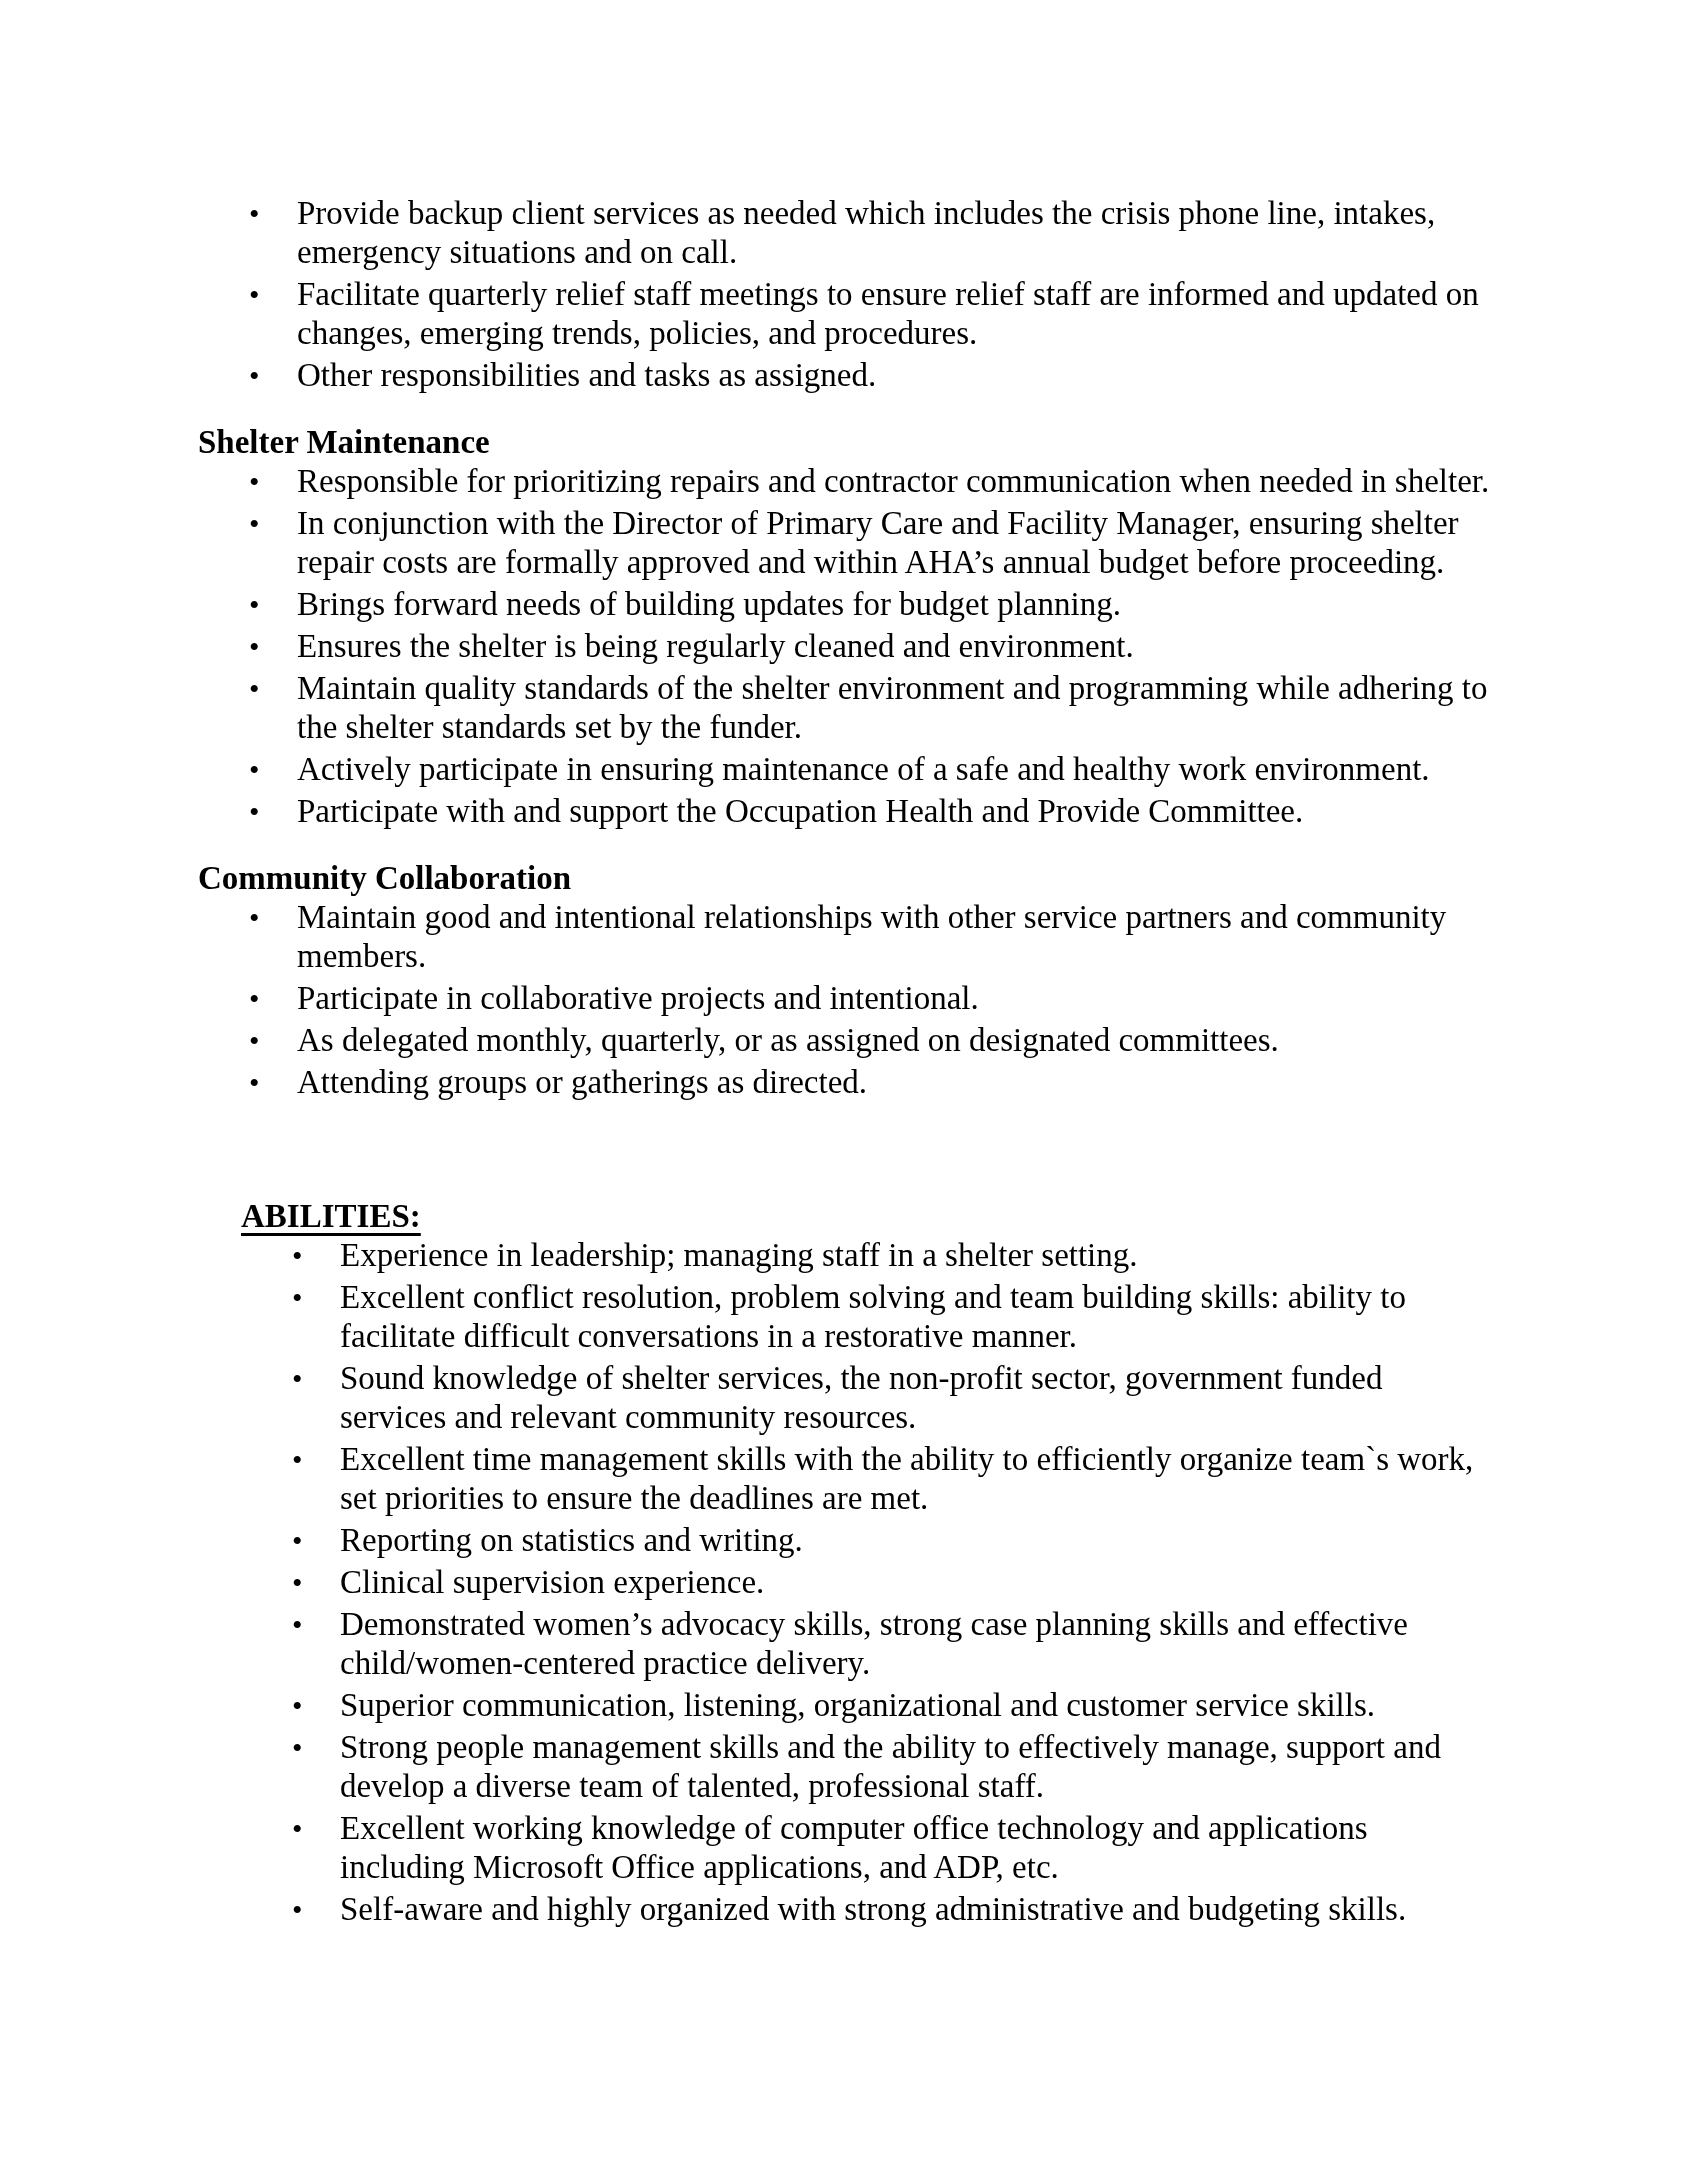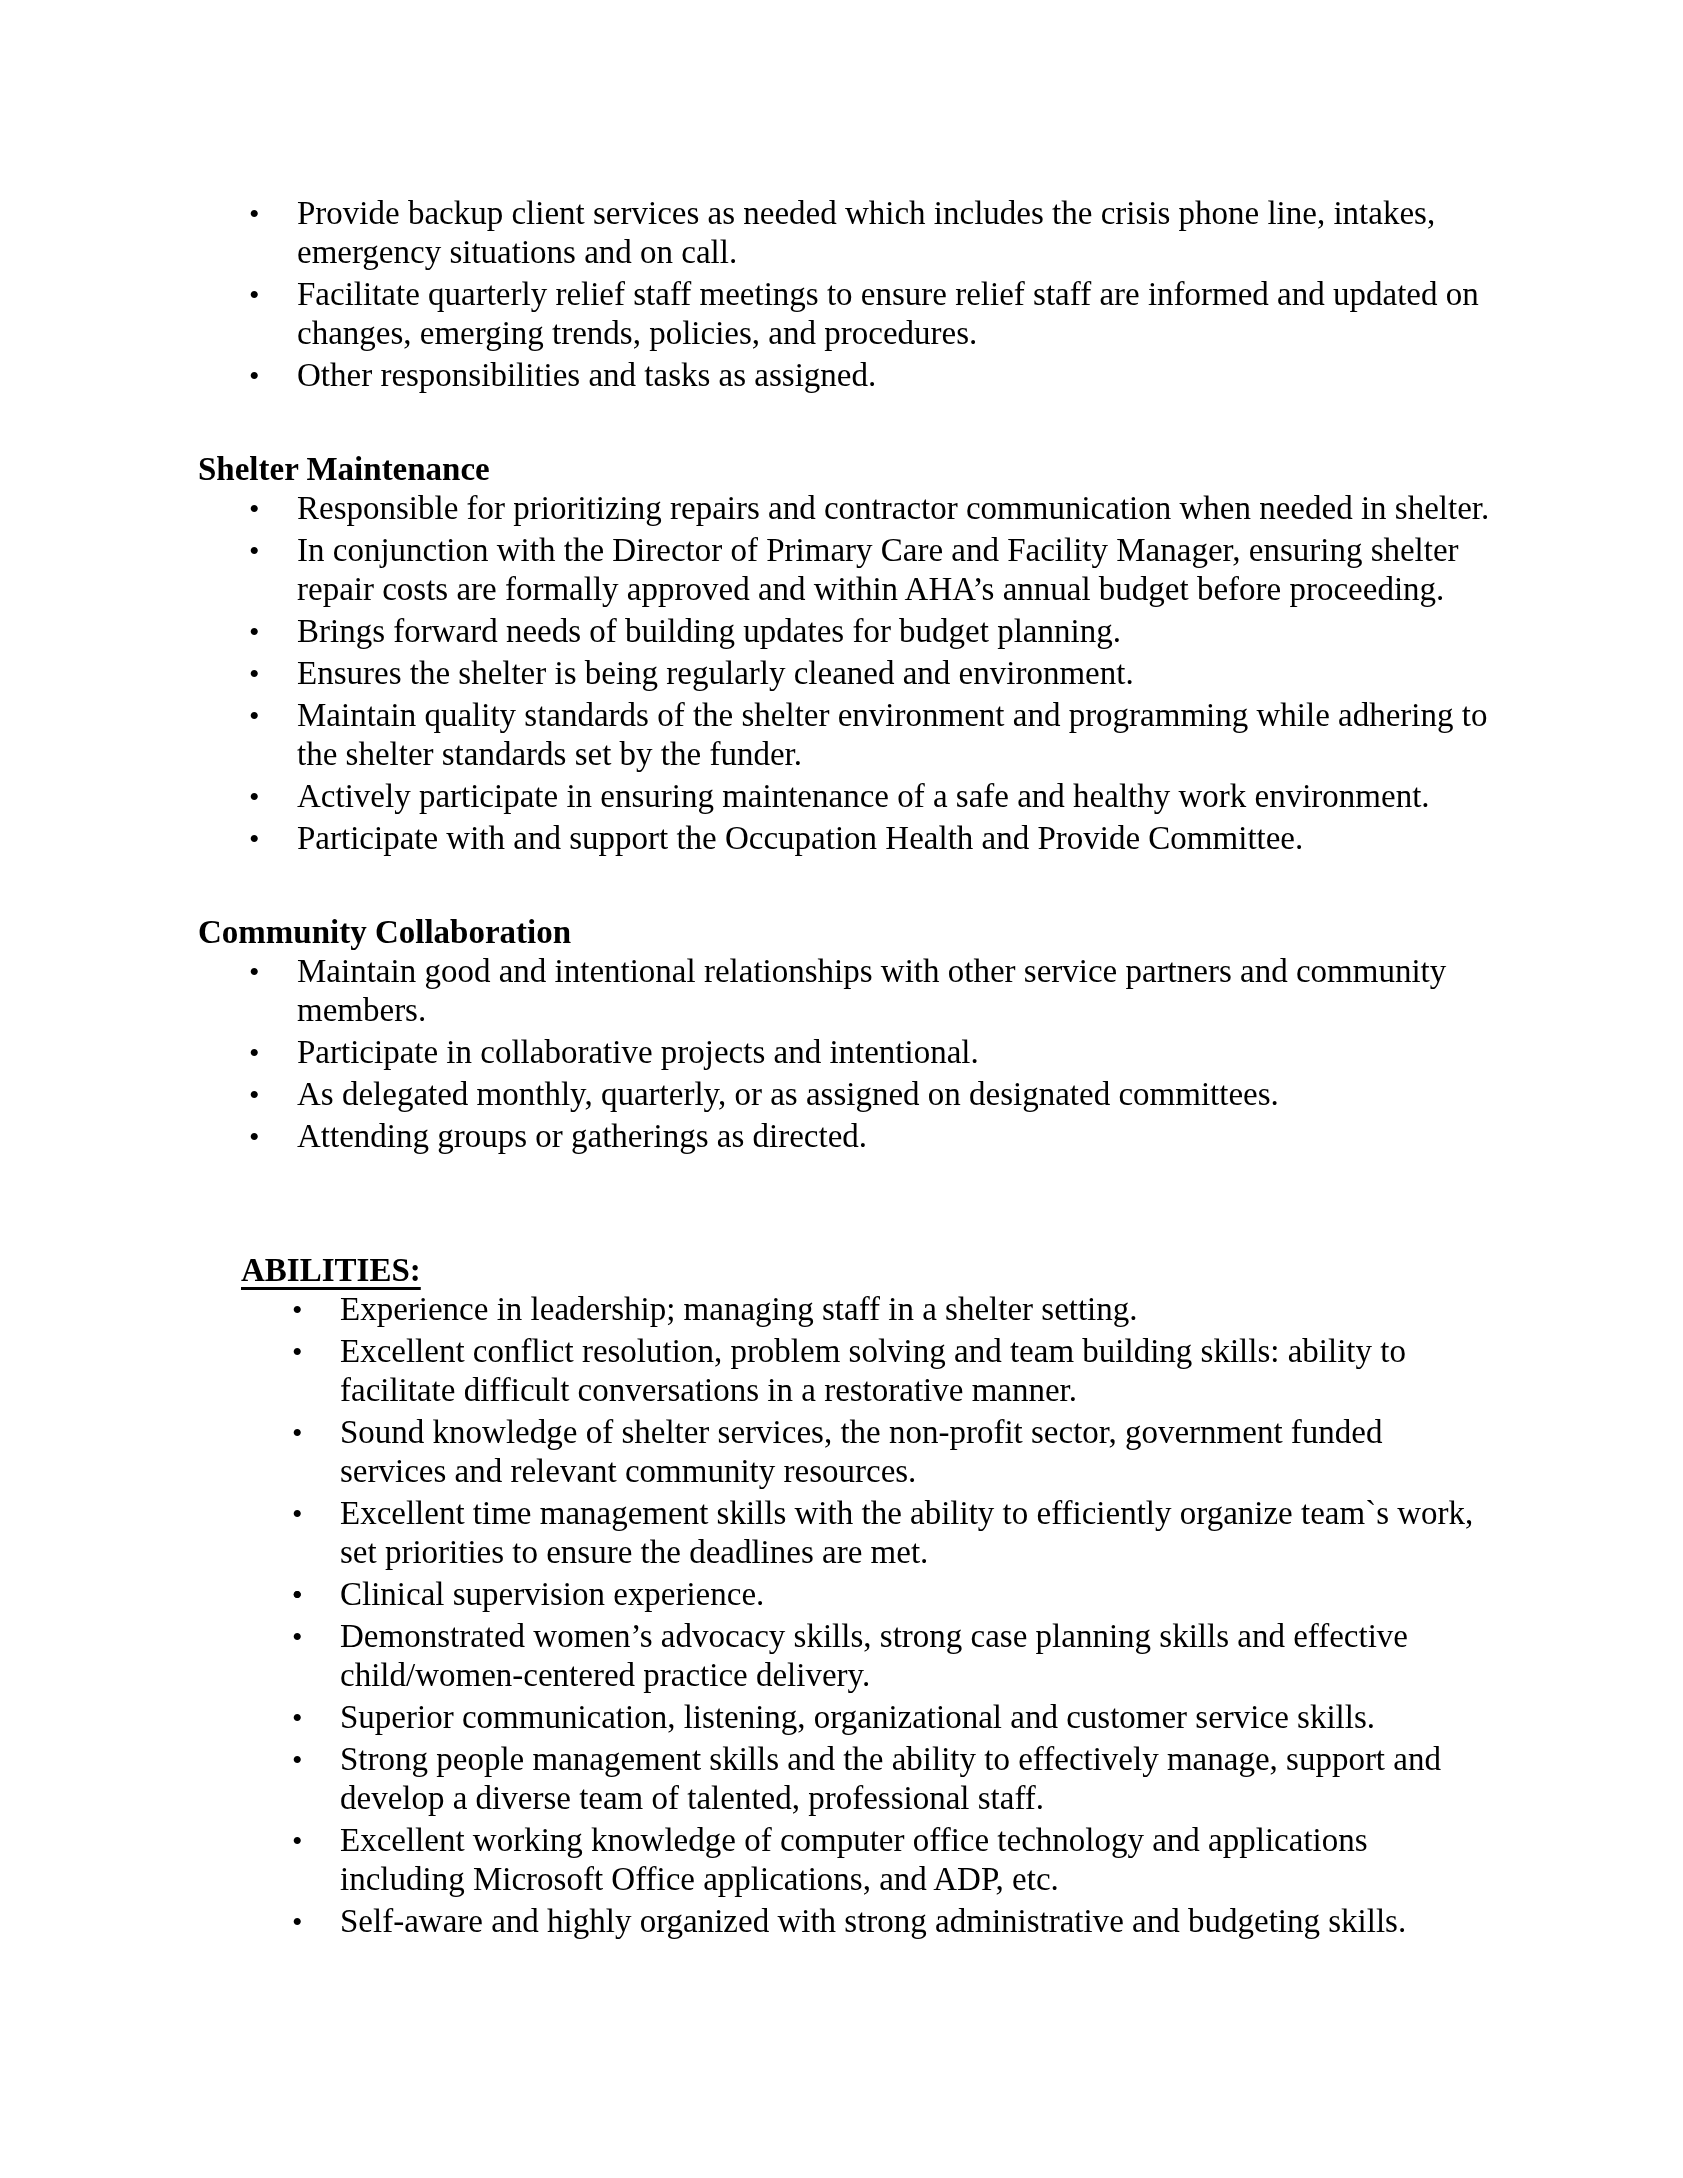--- a/index.html
+++ b/index.html
@@ -23,21 +23,21 @@
     height: 2178px;
     box-sizing: border-box;
     padding: 194px 188px 0 198px;
     background: #ffffff;
   }
   .doc {
     font-size: 33px;
     line-height: 39px;
   }
   .section { margin: 0; }
-  .section + .section { margin-top: 55px; }
+  .section + .section { margin-top: 28px; }
   .section.big-gap { margin-top: 95px; margin-left: 43px; }
   .section-heading {
     font-size: 33px;
     line-height: 39px;
     font-weight: bold;
     margin: 0;
   }
   .section-heading.underlined .heading-text {
     text-decoration: underline;
     text-decoration-thickness: 3px;
@@ -160,20 +160,21 @@
         <li>
           <span class="bullet">•</span>
           <span>Sound knowledge of shelter services, the non-profit sector, government funded services and relevant community resources.</span>
         </li>
         <li>
           <span class="bullet">•</span>
           <span>Excellent time management skills with the ability to efficiently organize team`s work, set priorities to ensure the deadlines are met.</span>
         </li>
         <li>
           <span class="bullet">•</span>
+          <span>Reporting on statistics and writing.</span>
         </li>
         <li>
           <span class="bullet">•</span>
           <span>Clinical supervision experience.</span>
         </li>
         <li>
           <span class="bullet">•</span>
           <span>Demonstrated women’s advocacy skills, strong case planning skills and effective child/women-centered practice delivery.</span>
         </li>
         <li>

